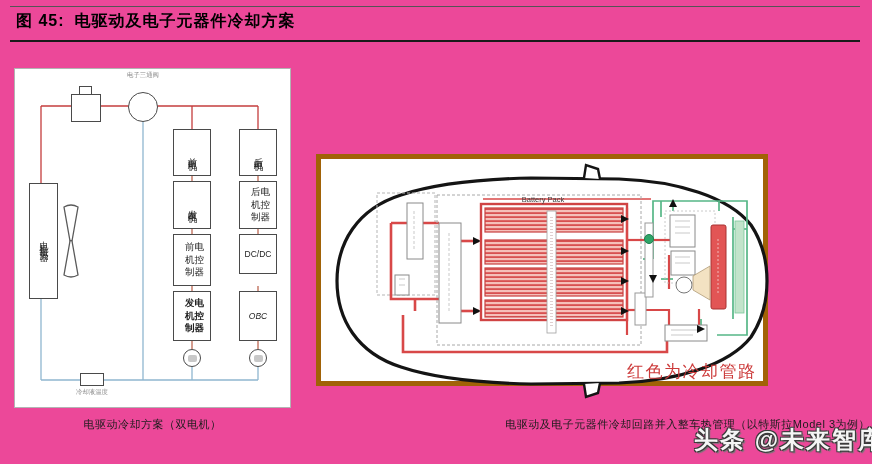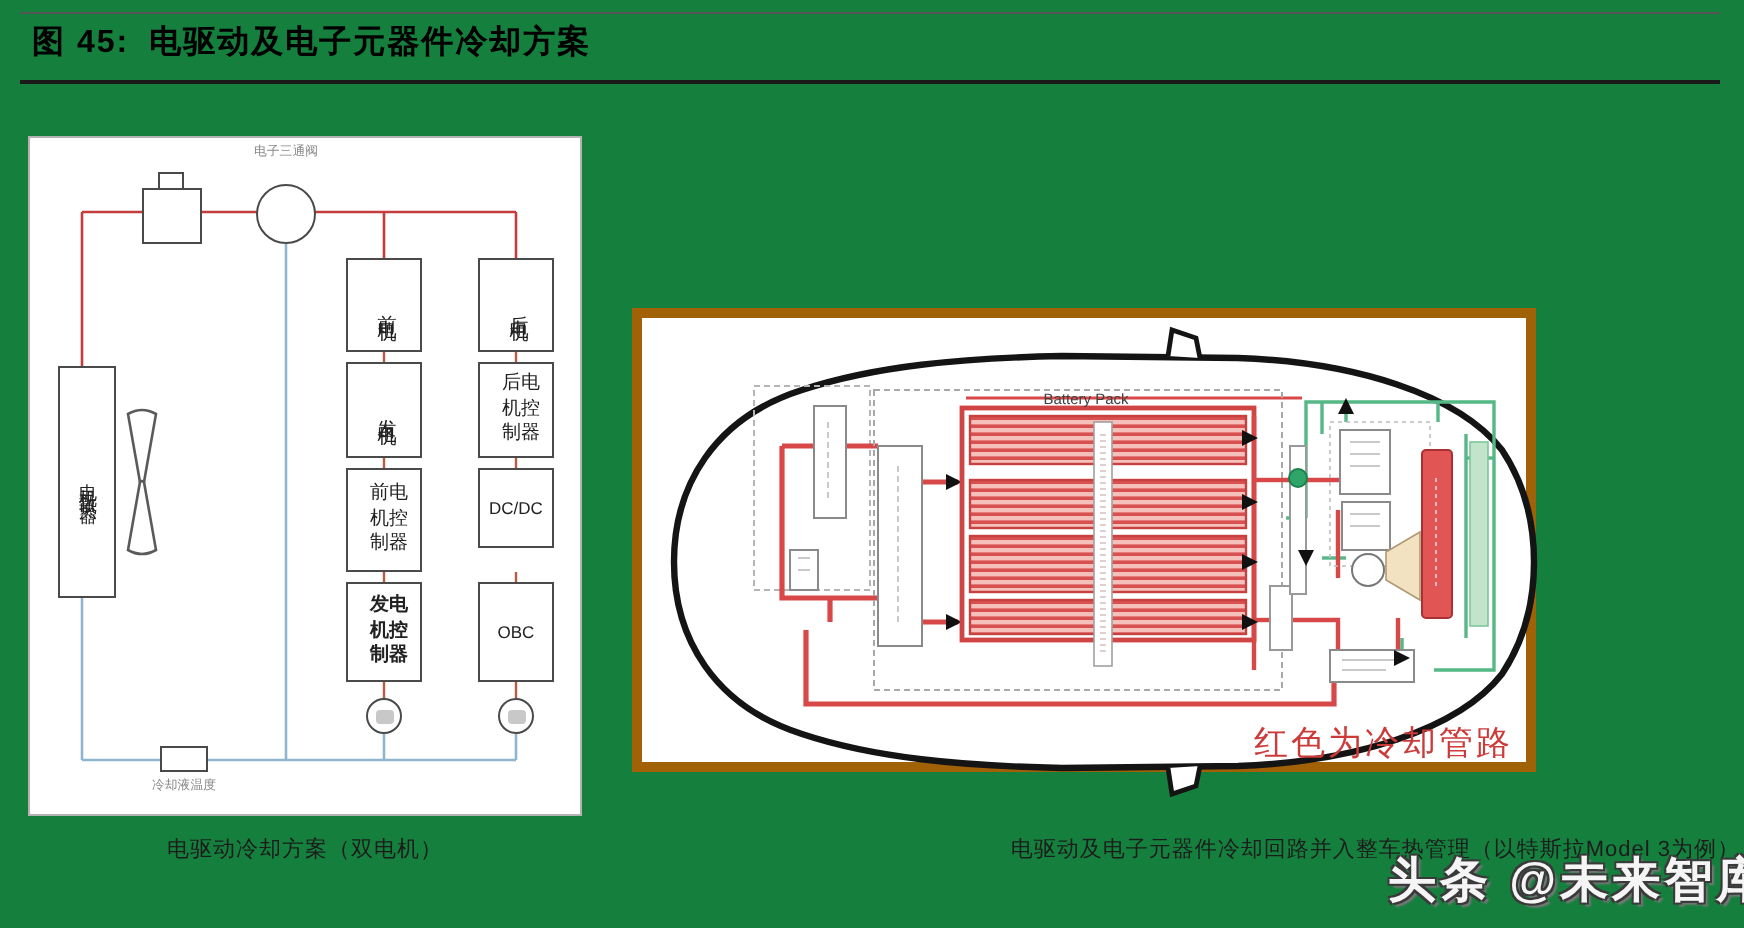--- a/index.html
+++ b/index.html
@@ -1,19 +1,19 @@
 <!DOCTYPE html>
 <html><head>
 <meta charset="utf-8">
 <style>
   * { box-sizing: border-box; }
   body { margin: 0; background: #fff; }
   .page {
     position: relative; width: 872px; height: 464px;
-    background: #15803d; overflow: hidden;
+    background: #ec4899; overflow: hidden;
     font-family: "Liberation Sans", sans-serif;
   }
   .rule-top { position: absolute; left: 10px; right: 12px; top: 6px; height: 1px; background: #555; }
   .fig-title {
     position: absolute; left: 16px; top: 11px;
     font-size: 16px; font-weight: bold; color: #000; letter-spacing: 1px;
   }
   .fig-title .sp { display:inline-block; width: 10px; }
   .rule-thick { position: absolute; left: 10px; right: 12px; top: 40px; height: 2px; background: #1a1a1a; }
 
@@ -130,21 +130,21 @@
 
     <div class="dbox" style="left:224px; top:60px; width:38px; height:47px;">
       <span class="vtext">后电机</span>
       </div>
     <div class="dbox" style="left:224px; top:112px; width:38px; height:48px;">
       <span class="wrap2">后电机控制器</span>
       </div>
     <div class="dbox" style="left:224px; top:165px; width:38px; height:40px; font-size:8.5px;">
       <span>DC/DC</span>
       </div>
-    <div class="dbox" style="left:224px; top:222px; width:38px; height:50px; font-size:8.5px;">
+    <div class="dbox" style="left:224px; top:222px; width:38px; height:50px; font-size:8.5px;font-style:italic;">
       <span>OBC</span>
       </div>
 
     <div class="dbox circle" style="left:168px; top:280px; width:18px; height:18px;">
       <i class="smudge"></i>
       </div>
     <div class="dbox circle" style="left:234px; top:280px; width:18px; height:18px;">
       <i class="smudge"></i>
       </div>
 

